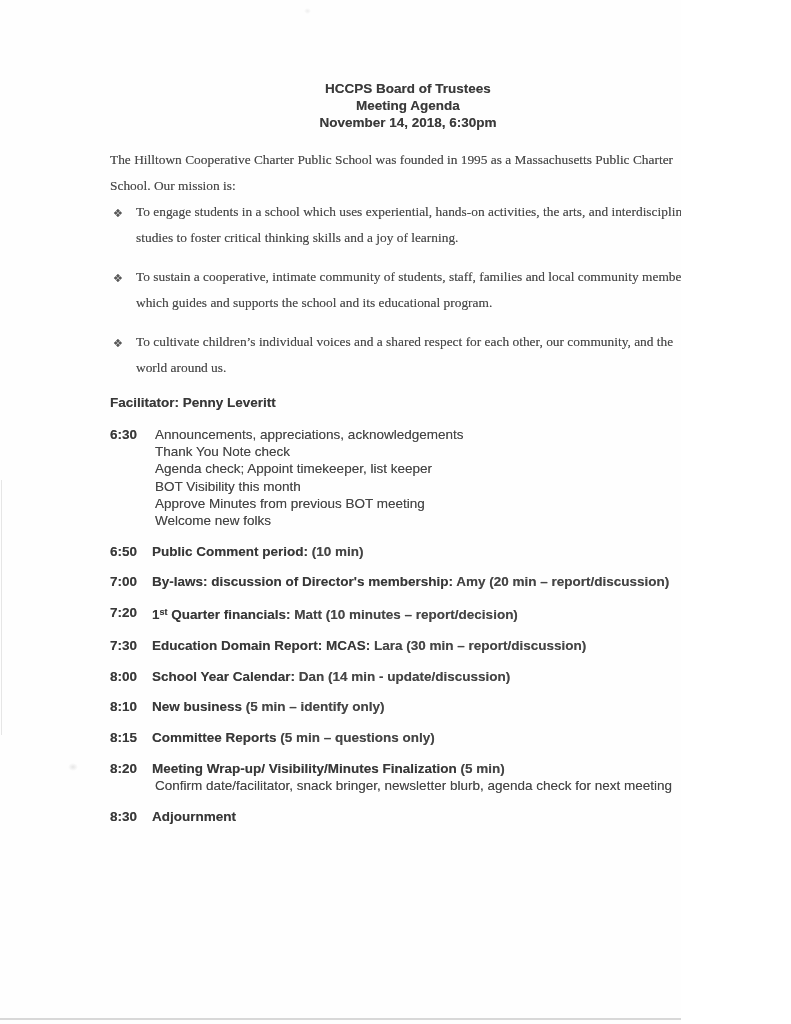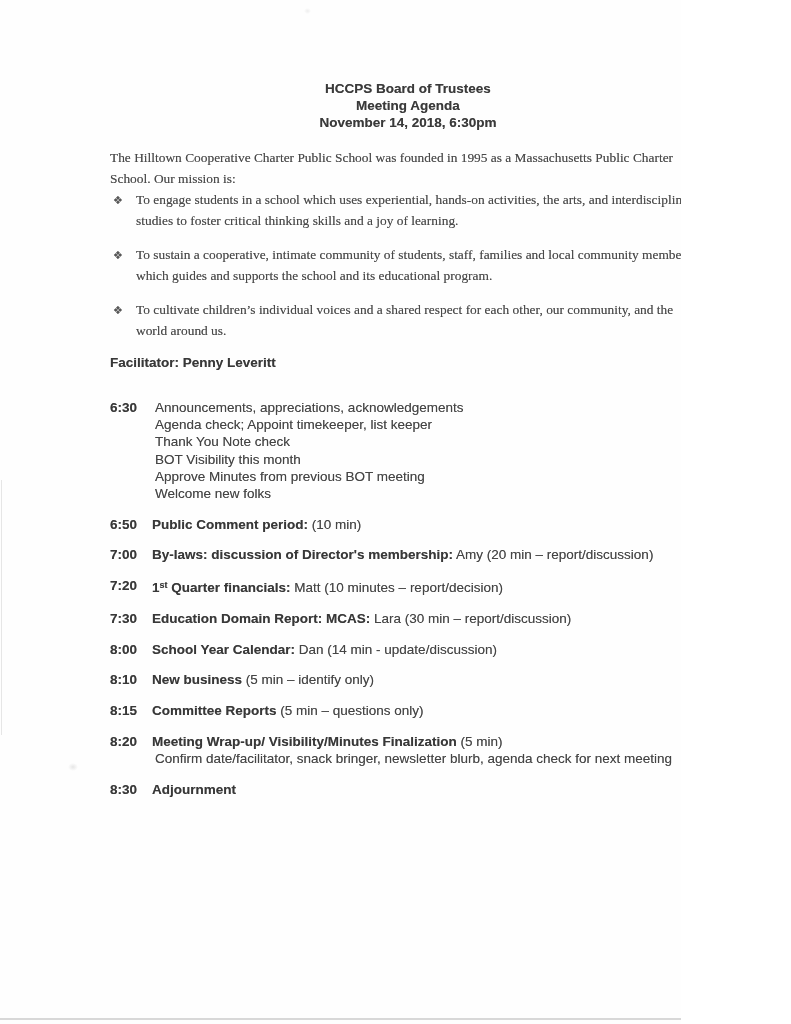--- a/index.html
+++ b/index.html
@@ -25,21 +25,21 @@
     font-weight: bold;
     font-size: 13.5px;
     line-height: 17px;
     color: #3a3a3a;
   }
   
   .intro {
     margin-top: 16px;
     font-family: "Liberation Serif", serif;
     font-size: 13.4px;
-    line-height: 21px;
+    line-height: 26px;
     color: #4a4a4a;
   }
   .intro p { margin: 0 0 0 0; }
   .bullet {
     position: relative;
     padding-left: 26px;
     margin: 0 0 13px 0;
   }
   .bullet .glyph {
     position: absolute;
@@ -50,36 +50,36 @@
   }
   
   .facilitator {
     margin-top: 7px;
     font-weight: bold;
     font-size: 13.5px;
     line-height: 17px;
     color: #383838;
   }
   
-  .agenda { margin-top: 28px; }
+  .agenda { margin-top: 15px; }
   .row {
     display: flex;
     font-size: 13.5px;
     line-height: 17.2px;
     margin-bottom: 13.5px;
   }
   .row .time {
     width: 42px;
     flex-shrink: 0;
     font-weight: bold;
     color: #383838;
   }
   .row .body { flex: 1; }
   .row .b { font-weight: bold; color: #383838; }
-  .row .r { font-weight: normal; color: #454545; }
+  .row .r { font-weight: bold; color: #454545; }
   .sup {
     font-size: 9px;
     vertical-align: 4px;
     font-weight: bold;
   }
   .sub {
     margin-left: 3px;
     font-weight: normal;
     color: #454545;
   }
@@ -146,22 +146,22 @@
     <div class="facilitator">Facilitator: Penny Leveritt</div>
 
     <div class="agenda">
 
       <div class="row">
         <span class="time">6:30</span>
         <span class="body">
           <span class="r"></span>
           <div class="sub">
             <div>Announcements, appreciations, acknowledgements</div>
+            <div>Thank You Note check</div>
             <div>Agenda check; Appoint timekeeper, list keeper</div>
-            <div>Thank You Note check</div>
             <div>BOT Visibility this month</div>
             <div>Approve Minutes from previous BOT meeting</div>
             <div>Welcome new folks</div>
           </div>
         </span>
       </div>
 
       <div class="row">
         <span class="time">6:50</span>
         <span class="body">

